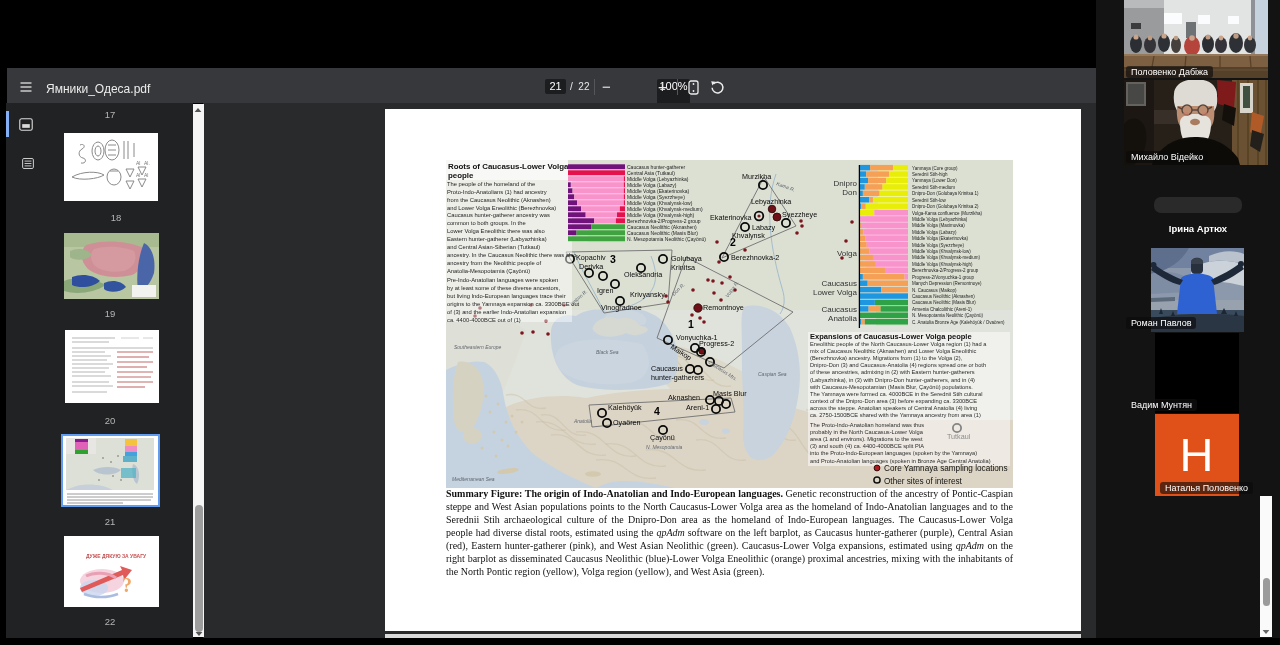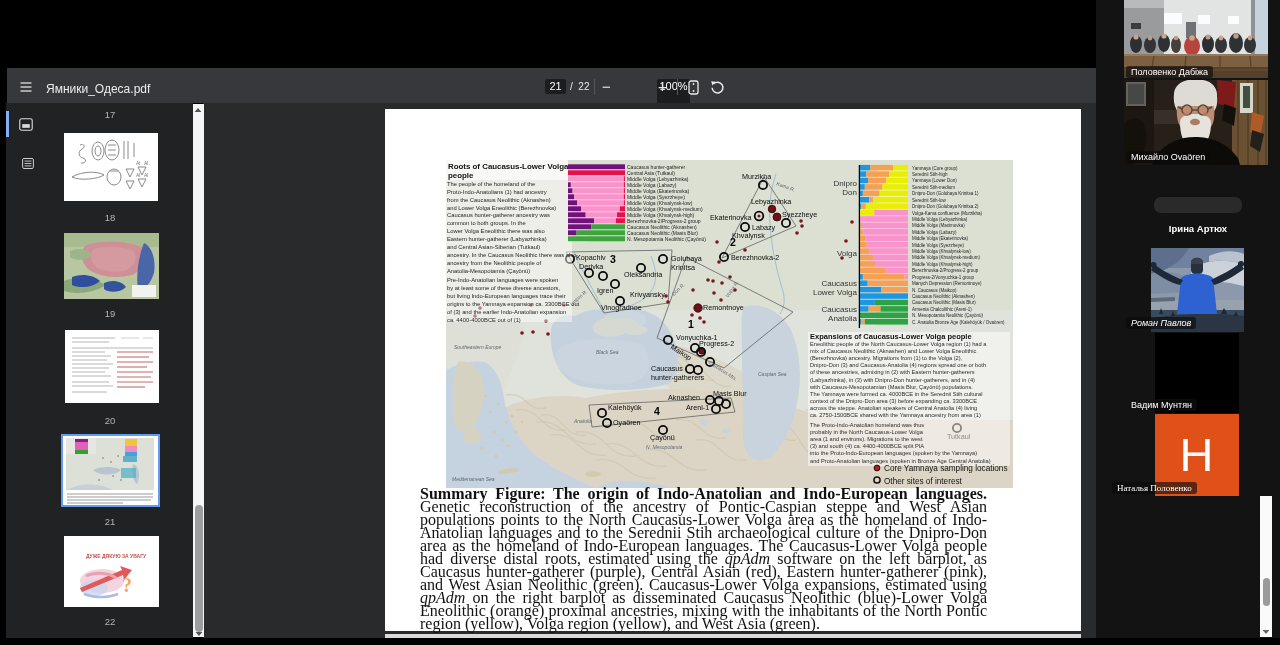--- a/index.html
+++ b/index.html
@@ -17,21 +17,21 @@
   #sidebar{left:0;top:103px;width:193px;height:535px;background:#212224;}
   #viewer{left:203px;top:103px;width:893px;height:535px;background:#292a2c;}
   #blueind{left:5.5px;top:111px;width:3px;height:25.5px;background:#84aef5;}
   .pnum{color:#b5b5b5;font-size:9.5px;width:30px;text-align:center;}
   .thumb{background:#fff;}
   #sb-scroll{left:193px;top:104px;width:11px;height:533px;background:#f5f5f5;}
   #sb-thumb{left:195px;top:505px;width:7.5px;height:127px;background:#9d9d9d;border-radius:4px;}
   
   #page{left:384.5px;top:109px;width:696.5px;height:521.5px;background:#fff;}
   #page22{left:384.5px;top:633.5px;width:696.5px;height:4.5px;background:#dadada;}
-  #caption{left:420px;top:487px;width:567px;color:#111;font-family:"Liberation Serif",serif;font-size:16px;line-height:13px;text-align:justify;}
+  #caption{left:446px;top:487px;width:567px;color:#111;font-family:"Liberation Serif",serif;font-size:10px;line-height:13px;text-align:justify;}
   
   #rpanel{left:1096px;top:0;width:184px;height:645px;background:#131313;}
   .npill{position:absolute;background:rgba(10,10,10,.62);color:#fff;font-size:9px;line-height:12px;padding:0 5px;border-radius:3px;white-space:nowrap;}
 </style>
 </head>
 <body>
 <div id="stage">
 
   <div class="abs" id="toolbar"></div>
   <svg class="abs" style="left:20px;top:81px" width="12" height="12" viewBox="0 0 12 12">
@@ -96,21 +96,21 @@
           <path d="M74,46 L82,46 L78,54 Z"></path>
       </g>
       <g fill="#777" font-size="5" font-family="Liberation Sans,sans-serif">
         <text x="72" y="32">Al</text>
           <text x="80" y="32">Al.</text>
         <text x="72" y="44">Al</text>
           <text x="80" y="44">Al</text>
       </g>
     </svg>
   </div>
-  <div class="abs pnum" style="left:95px;top:212px;">18</div>
+  <div class="abs pnum" style="left:101px;top:212px;">18</div>
   <div class="abs thumb" id="th19" style="left:64px;top:233px;width:95px;height:66px;">
     <svg width="95" height="66" viewBox="0 0 95 66">
       <rect width="95" height="66" fill="#b9c6a2"></rect>
       <rect x="0" y="0" width="95" height="14" fill="#a8bb90"></rect>
       <path d="M0,48 C16,42 30,46 42,52 C30,60 12,62 0,58 Z" fill="#8aa878"></path>
       <path d="M22,12 C40,6 62,8 78,14 C84,24 80,36 68,42 C52,46 34,44 24,36 C16,28 16,18 22,12 Z" fill="#cf8f96"></path>
       <path d="M30,16 C44,12 60,14 70,18 C74,26 70,34 60,38 C48,40 36,38 30,32 C26,26 26,20 30,16 Z" fill="#d49aa0"></path>
       <path d="M8,44 C18,40 30,42 36,48 C30,54 16,56 8,52 Z" fill="#2f4f9e"></path>
       <path d="M40,50 C48,46 58,48 62,54 C56,60 44,60 40,56 Z" fill="#32549f"></path>
       <path d="M80,10 C88,14 92,26 90,40 C86,52 80,58 74,56 C72,44 74,24 80,10 Z" fill="#4a66a8"></path>
@@ -664,21 +664,21 @@
       <circle cx="63" cy="30" r="5"></circle>
         <circle cx="79" cy="30" r="5"></circle>
       <line x1="68" y1="30" x2="74" y2="30"></line>
         <line x1="58" y1="29" x2="54" y2="27"></line>
         <line x1="84" y1="29" x2="88" y2="27"></line>
     </g>
     <ellipse cx="62" cy="34" rx="3" ry="2" fill="#c87e6a" opacity="0.7"></ellipse>
     <ellipse cx="81" cy="34" rx="3" ry="2" fill="#c87e6a" opacity="0.7"></ellipse>
     <path d="M30,78 C42,62 56,57 71,57 C86,57 102,62 114,78 L116,85 L28,85 Z" fill="#0d0b08"></path>
   </svg>
-  <div class="npill" style="left:1126px;top:151px;">Михайло Ovaören</div>
+  <div class="npill" style="left:1126px;top:151px;">Михайло Відейко</div>
 
   <div class="abs" style="left:1154px;top:197px;width:88px;height:16px;background:#2a2a2a;border-radius:7px;"></div>
   <div class="abs" style="left:1154px;top:199px;width:88px;text-align:center;color:#fff;font-size:9.5px;font-weight:700;margin-top:24px;">Ірина Артюх</div>
 
   <svg class="abs" style="left:1151px;top:248px" width="93" height="84" viewBox="0 0 93 84">
     <rect width="93" height="84" fill="#8c99ad"></rect>
     <rect width="93" height="20" fill="#70829f"></rect>
     <path d="M0,0 L38,0 C30,14 18,22 0,26 Z" fill="#5d6f8d"></path>
     <path d="M40,22 C52,12 72,10 93,16 L93,38 C70,32 50,32 40,36 Z" fill="#ccd2d9"></path>
     <path d="M58,8 C70,2 84,2 93,6 L93,16 C78,12 66,12 58,14 Z" fill="#b9c2cd"></path>
@@ -689,28 +689,28 @@
     <path d="M0,62 L93,62 L93,68 C60,64 30,66 0,70 Z" fill="#394a5c"></path>
     <path d="M8,66 l2,-6 l2,6 Z M20,68 l2,-5 l2,5 Z M70,66 l3,-6 l3,6 Z M83,68 l2,-5 l2,5 Z" fill="#1c2735"></path>
     <path d="M40,15 C40,8 52,8 52,15 L52,22 C52,28 40,28 40,22 Z" fill="#27303c"></path>
     <path d="M40,13 C42,9 50,9 52,13 L52,16 L40,16 Z" fill="#39414c"></path>
     <path d="M30,30 C36,24 56,24 62,30 L66,66 L26,66 Z" fill="#2e62d2"></path>
     <path d="M32,32 C22,28 10,22 3,16 L0,22 C8,28 20,35 29,37 Z" fill="#1d2838"></path>
     <path d="M60,32 C70,27 82,21 89,15 L93,21 C85,27 73,34 63,37 Z" fill="#1d2838"></path>
     <circle cx="2.5" cy="17" r="3" fill="#1d2838"></circle>
     <circle cx="90" cy="16" r="3" fill="#1d2838"></circle>
   </svg>
-  <div class="npill" style="left:1126px;top:317px;font-style:italic;">Роман Павлов</div>
+  <div class="npill" style="left:1126px;top:317px;">Роман Павлов</div>
 
   <div class="abs" style="left:1155px;top:333px;width:84px;height:80px;background:#000;"></div>
   <div class="npill" style="left:1126px;top:399px;background:rgba(20,20,20,.55);">Вадим Мунтян</div>
 
   <div class="abs" style="left:1155px;top:414px;width:84px;height:82px;background:#e0511a;"></div>
   <div class="abs" style="left:1155px;top:427px;width:83px;text-align:center;color:#fff;font-size:47px;font-family:'Liberation Sans',sans-serif;font-weight:400;">Н</div>
-  <div class="npill" style="left:1112px;top:482px;font-family:Liberation Serif, serif;">Наталья Половенко</div>
+  <div class="npill" style="left:1160px;top:482px;">Наталья Половенко</div>
 
   <div class="abs" style="left:0;top:638px;width:1280px;height:7px;background:#000;z-index:5;"></div>
 
   <div class="abs" style="left:1260px;top:496px;width:12px;height:141px;background:#fafafa;"></div>
   <div class="abs" style="left:1262.5px;top:578px;width:7px;height:28px;background:#9b9b9b;border-radius:3.5px;"></div>
   <svg class="abs" style="left:1262px;top:629px" width="8" height="6">
       <path d="M4 5 L7.4 1 L0.6 1 Z" fill="#666"></path>
     </svg>
 </div>
 

